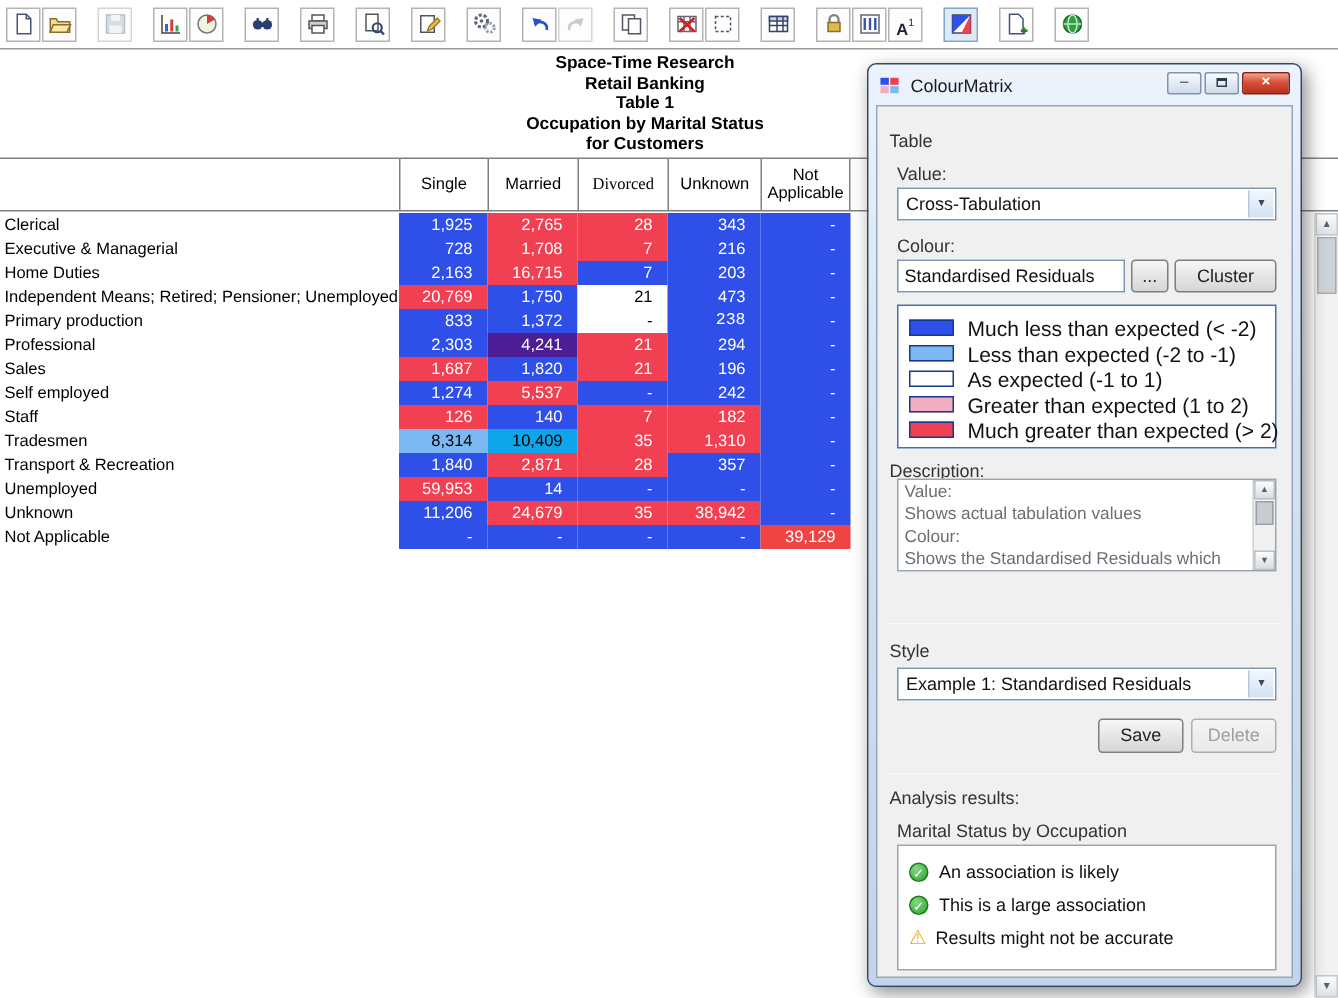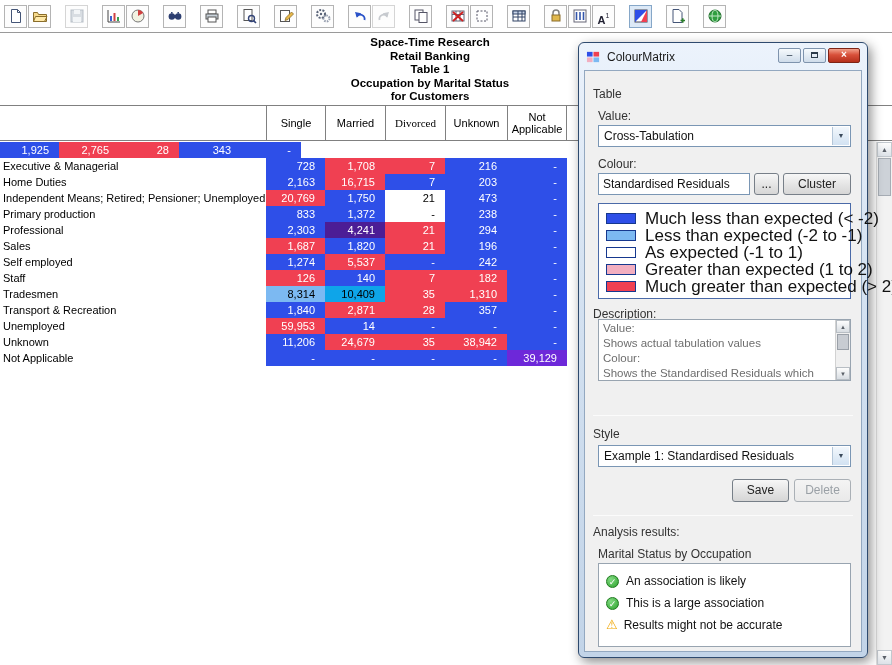--- a/index.html
+++ b/index.html
@@ -70,21 +70,21 @@
 
   .btn { position:absolute; border:1px solid #777f88; border-radius:3px;
          background:linear-gradient(180deg,#f7f7f7,#e4e4e4 55%,#d6d6d6);
          font-size:12px; line-height:21px; text-align:center; color:#222; }
   .btn.disabled { color:#9aa0a6; border-color:#aab0b6; background:linear-gradient(180deg,#f4f4f4,#e9e9e9); }
 
   .legendbox { position:absolute; left:13px; top:132px; width:253px; height:96px;
                background:#fff; border:1px solid #4a6aa8; padding:6px 0 0 7px; }
   .lrow { display:flex; align-items:center; height:17px; }
   .swatch { width:30px; height:11px; border:1px solid #16388e; margin-right:9px; flex:none; }
-  .ltext { font-size:17px; color:#111; white-space:nowrap; }
+  .ltext { font-size:14px; color:#111; white-space:nowrap; }
 
   .descbox { position:absolute; left:13px; top:248px; width:253px; height:62px; background:#fff; border:1px solid #98a4b0; }
   .desclines { position:absolute; top:1px; left:4px; right:17px; bottom:1px; overflow:hidden;
                font-size:11.5px; line-height:15px; color:#6e6e6e; }
   .descscroll { position:absolute; right:0; top:0; bottom:0; width:15px; background:#f0f0f0; border-left:1px solid #d2d2d2; }
   .dsb { position:absolute; left:0; width:14px; height:13px; font-size:6px; text-align:center; line-height:12px;
          color:#5a6068; background:linear-gradient(180deg,#fdfdfd,#d8dde2); border:1px solid #b8bec4; }
   .dsb.up { top:0; } .dsb.down { bottom:0; }
   .dsthumb { position:absolute; left:1px; top:14px; width:12px; height:16px; background:#c8ccd2; border:1px solid #9aa0a8; }
 
@@ -338,20 +338,21 @@
     <div class="hrule" style="top:105px"></div>
     <div class="header-row">
         <div class="hcell" style="left: 266px; width: 59px;">Single</div>
         <div class="hcell" style="left: 325px; width: 60px;">Married</div>
         <div class="hcell" style="left: 385px; width: 60px; font-family: Liberation Serif, serif;">Divorced</div>
         <div class="hcell" style="left: 445px; width: 62px;">Unknown</div>
         <div class="hcell" style="left: 507px; width: 60px; border-right: 1px solid rgb(128, 128, 128);">Not Applicable</div>
       </div>
     <div class="rows">
         <div class="trow">
+          <div class="rlabel">Clerical</div>
           <div class="dcell" style="width: 59px; background: rgb(46, 79, 232); color: rgb(255, 255, 255);">1,925</div>
           <div class="dcell" style="width: 60px; background: rgb(240, 64, 82); color: rgb(255, 255, 255);">2,765</div>
           <div class="dcell" style="width: 60px; background: rgb(240, 64, 82); color: rgb(255, 255, 255);">28</div>
           <div class="dcell" style="width: 62px; background: rgb(46, 79, 232); color: rgb(255, 255, 255);">343</div>
           <div class="dcell" style="width: 60px; background: rgb(46, 79, 232); color: rgb(255, 255, 255);">-</div>
         </div>
         <div class="trow">
           <div class="rlabel">Executive &amp; Managerial</div>
           <div class="dcell" style="width: 59px; background: rgb(46, 79, 232); color: rgb(255, 255, 255);">728</div>
           <div class="dcell" style="width: 60px; background: rgb(240, 64, 82); color: rgb(255, 255, 255);">1,708</div>
@@ -373,21 +374,21 @@
           <div class="dcell" style="width: 60px; background: rgb(46, 79, 232); color: rgb(255, 255, 255);">1,750</div>
           <div class="dcell" style="width: 60px; background: rgb(255, 255, 255); color: rgb(0, 0, 0);">21</div>
           <div class="dcell" style="width: 62px; background: rgb(46, 79, 232); color: rgb(255, 255, 255);">473</div>
           <div class="dcell" style="width: 60px; background: rgb(46, 79, 232); color: rgb(255, 255, 255);">-</div>
         </div>
         <div class="trow">
           <div class="rlabel">Primary production</div>
           <div class="dcell" style="width: 59px; background: rgb(46, 79, 232); color: rgb(255, 255, 255);">833</div>
           <div class="dcell" style="width: 60px; background: rgb(46, 79, 232); color: rgb(255, 255, 255);">1,372</div>
           <div class="dcell" style="width: 60px; background: rgb(255, 255, 255); color: rgb(0, 0, 0);">-</div>
-          <div class="dcell" style="width: 62px; background: rgb(46, 79, 232); color: rgb(255, 255, 255);">238</div>
+          <div class="dcell" style="width: 62px; background: rgb(46, 79, 232); color: rgb(255, 255, 255); font-family: Liberation Mono, monospace;">238</div>
           <div class="dcell" style="width: 60px; background: rgb(46, 79, 232); color: rgb(255, 255, 255);">-</div>
         </div>
         <div class="trow">
           <div class="rlabel">Professional</div>
           <div class="dcell" style="width: 59px; background: rgb(46, 79, 232); color: rgb(255, 255, 255);">2,303</div>
           <div class="dcell" style="width: 60px; background: #4c1d95; color: rgb(255, 255, 255);">4,241</div>
           <div class="dcell" style="width: 60px; background: rgb(240, 64, 82); color: rgb(255, 255, 255);">21</div>
           <div class="dcell" style="width: 62px; background: rgb(46, 79, 232); color: rgb(255, 255, 255);">294</div>
           <div class="dcell" style="width: 60px; background: rgb(46, 79, 232); color: rgb(255, 255, 255);">-</div>
         </div>
@@ -446,21 +447,21 @@
           <div class="dcell" style="width: 60px; background: rgb(240, 64, 82); color: rgb(255, 255, 255);">35</div>
           <div class="dcell" style="width: 62px; background: rgb(240, 64, 82); color: rgb(255, 255, 255);">38,942</div>
           <div class="dcell" style="width: 60px; background: rgb(46, 79, 232); color: rgb(255, 255, 255);">-</div>
         </div>
         <div class="trow">
           <div class="rlabel">Not Applicable</div>
           <div class="dcell" style="width: 59px; background: rgb(46, 79, 232); color: rgb(255, 255, 255);">-</div>
           <div class="dcell" style="width: 60px; background: rgb(46, 79, 232); color: rgb(255, 255, 255);">-</div>
           <div class="dcell" style="width: 60px; background: rgb(46, 79, 232); color: rgb(255, 255, 255);">-</div>
           <div class="dcell" style="width: 62px; background: rgb(46, 79, 232); color: rgb(255, 255, 255);">-</div>
-          <div class="dcell" style="width: 60px; background: #6d28d9; color: rgb(255, 255, 255);">39,129</div>
+          <div class="dcell" style="width: 60px; background: #ef4444; color: rgb(255, 255, 255);">39,129</div>
         </div>
       </div>
   </div>
 
   <div class="vscroll">
     <div class="sbtn up"><span>▲</span></div>
     <div class="sthumb"></div>
     <div class="sbtn down"><span>▼</span></div>
   </div>
 

